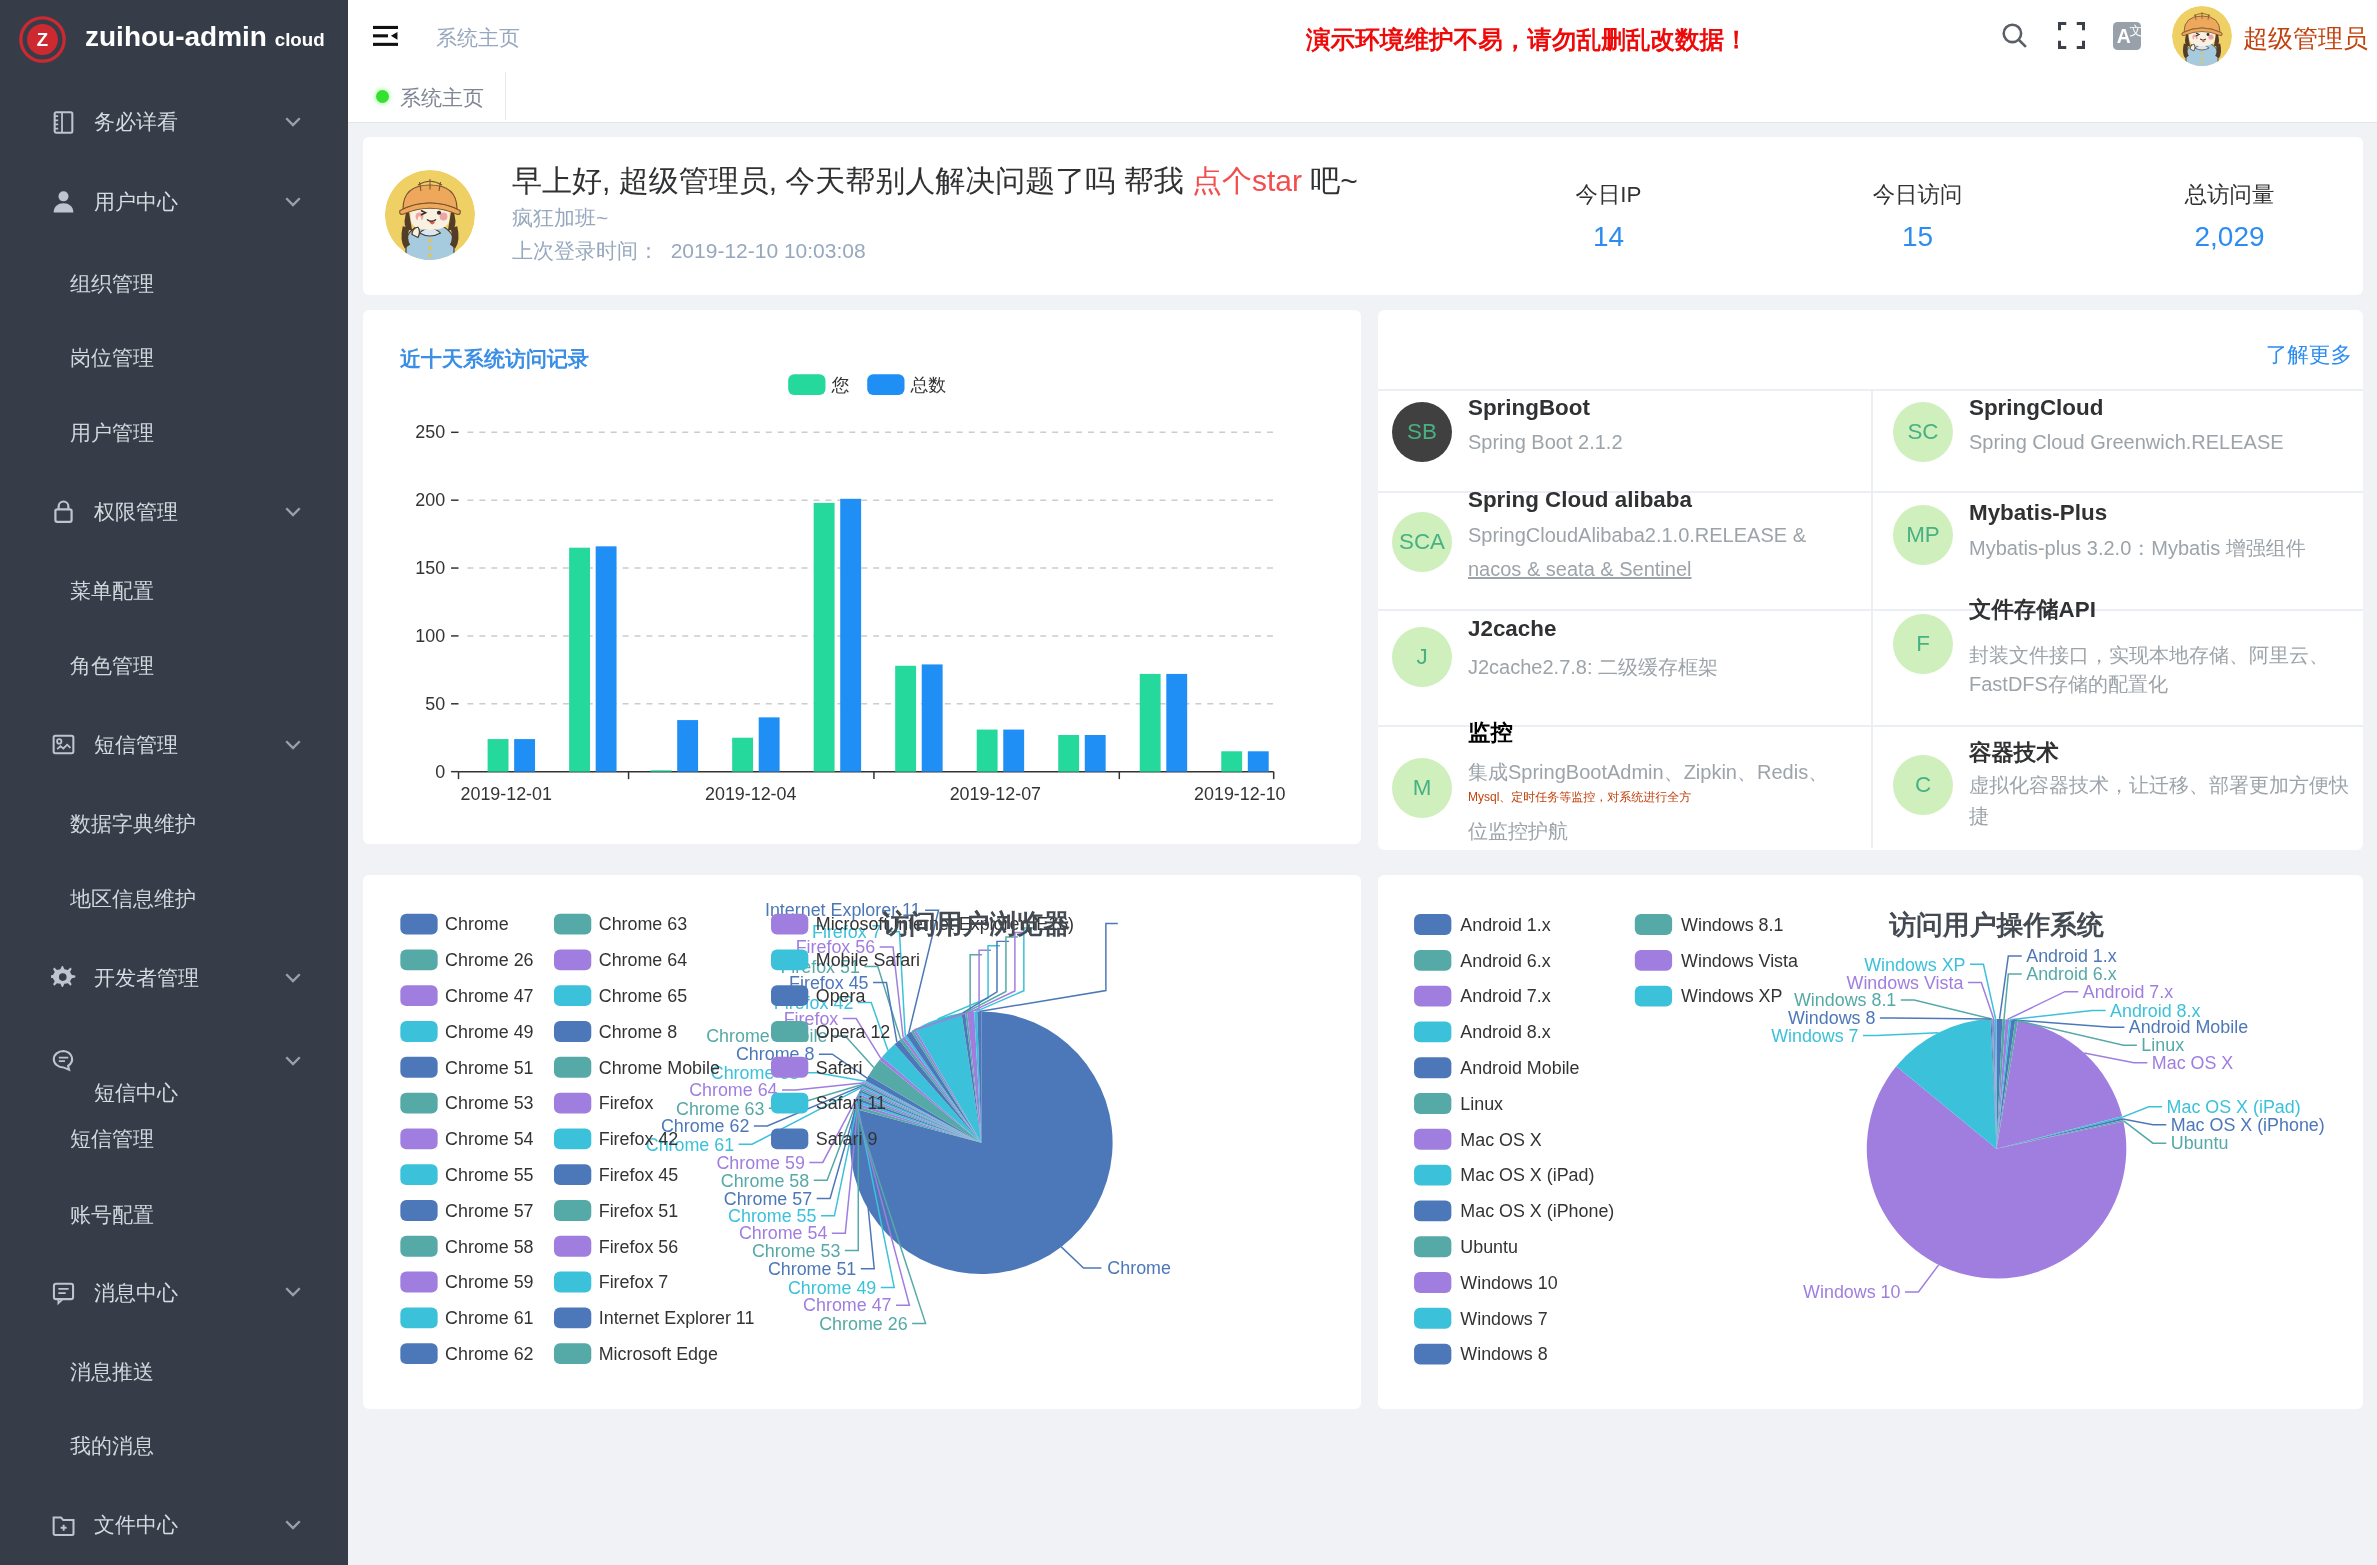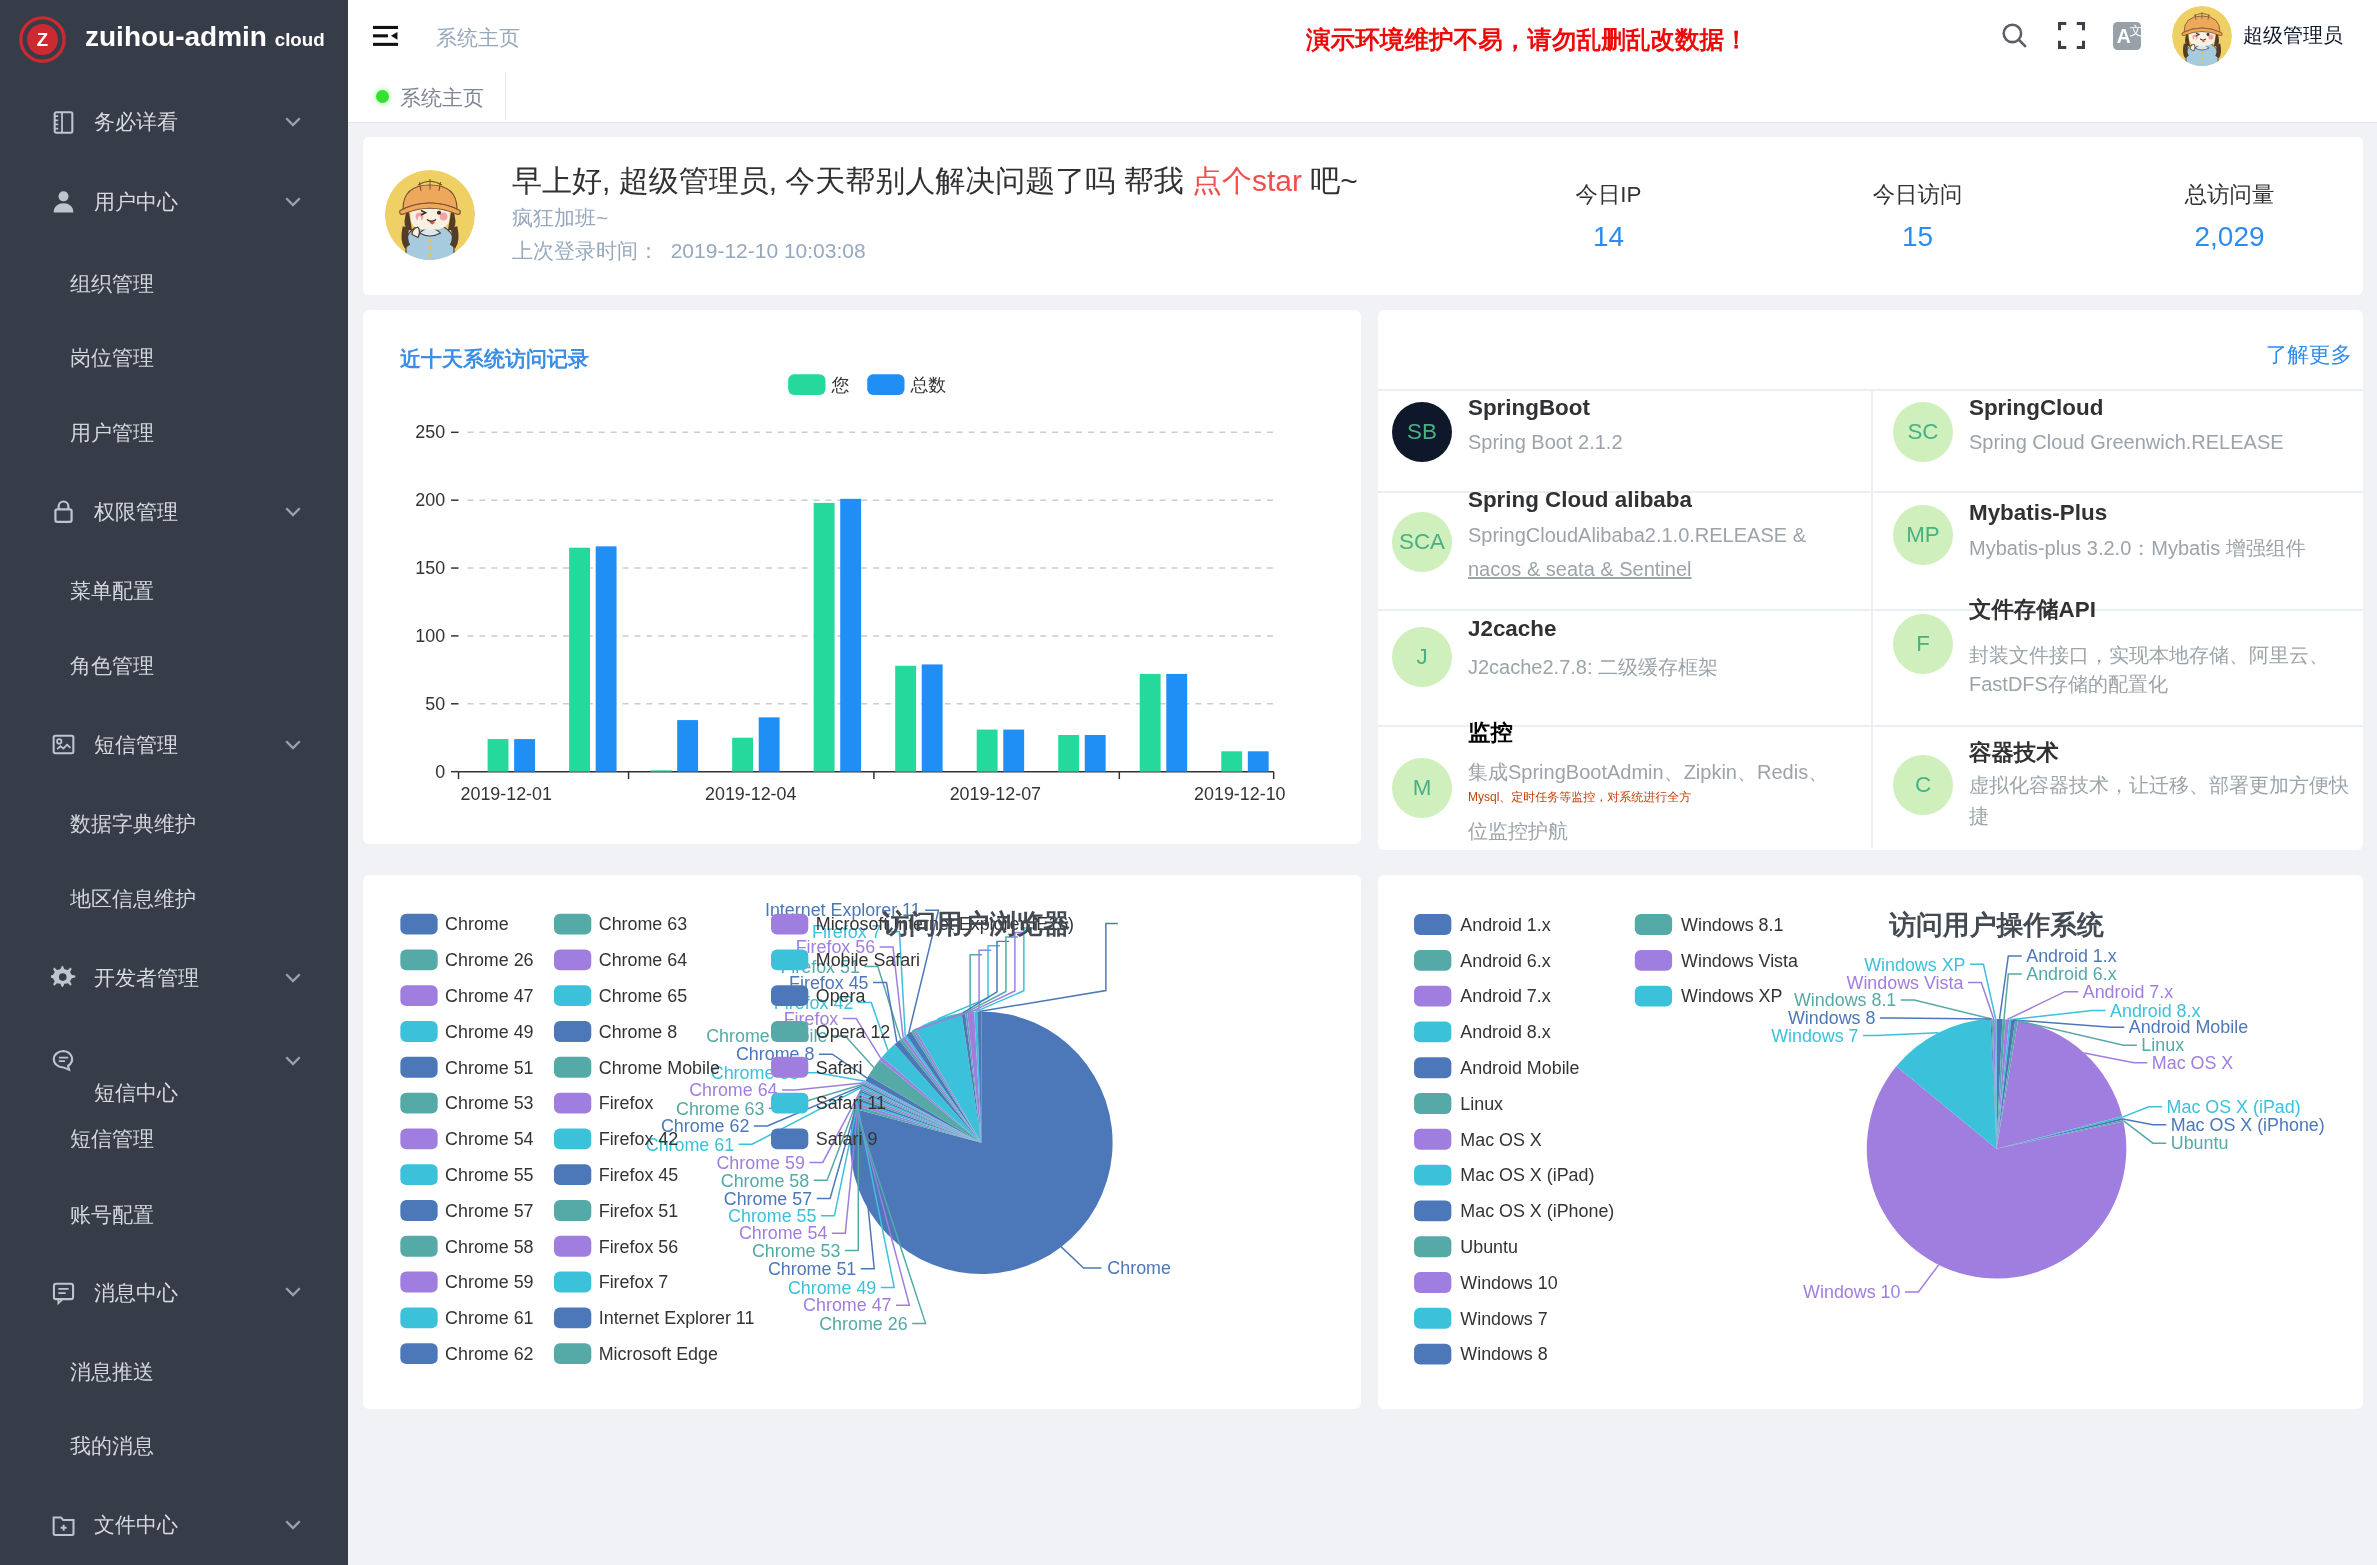--- a/index.html
+++ b/index.html
@@ -139,21 +139,21 @@
 <circle cx="23" cy="31" r="2.6" fill="#f0a3a3"></circle>
       <circle cx="39" cy="31" r="2.6" fill="#f0a3a3"></circle>
 <path d="M24 27 l3 1.5 -3 1.5" fill="none" stroke="#3a2c22" stroke-width="1.1"></path>
 <circle cx="36" cy="28.5" r="1.4" fill="#3a2c22"></circle>
 <path d="M28 33 q3 2.5 6 0" fill="none" stroke="#3a2c22" stroke-width="1"></path>
 <path d="M29.5 34.5 q2 3.5 4 0 Z" fill="#e05a4e"></path>
 <path d="M22 38 q-4 1 -4 5 l4 2 q2 -4 0 -7" fill="#f8f0e0" stroke="#4a3a30" stroke-width="0.8"></path>
 <path d="M20.5 37 l-1.5 -4 M23 36.5 l0 -4.5" stroke="#f8f0e0" stroke-width="2.2" stroke-linecap="round"></path>
 </g>
   </svg>
-<div class="abs" style="left:2243px;top:21.6px;font-size:20px;color:#0f172a;">超级管理员</div>
+<div class="abs" style="left:2243px;top:21.6px;font-size:25px;color:#c2410c;">超级管理员</div>
 <div class="abs" style="left:348px;top:72px;width:2030px;height:51px;background:#fff;border-bottom:1.5px solid #e2e5ea;box-sizing:border-box;"></div>
 <div class="abs" style="left:348px;top:72px;width:158px;height:48px;border-right:1.5px solid #e8e8e8;box-sizing:border-box;"></div>
 <div class="abs" style="left:376px;top:90px;width:13.4px;height:13.4px;border-radius:50%;background:#35e02f;box-shadow:0 0 6px #8f8;"></div>
 <div class="abs" style="left:400px;top:84px;font-size:21px;color:#808695;">系统主页</div>
 <div class="card" style="left:363px;top:137px;width:2000px;height:158px;"></div>
 <svg class="abs" style="left:385px;top:170px;" width="90" height="90" viewBox="0 0 60 60">
 <defs>
       <clipPath id="c258">
         <circle cx="30" cy="30" r="30"></circle>
       </clipPath>
@@ -249,21 +249,21 @@
     <text x="423.9" y="328.5" font-size="12" fill="#333" text-anchor="middle">2019-12-07</text>
     <text x="587.8" y="328.5" font-size="12" fill="#333" text-anchor="middle">2019-12-10</text>
   </svg>
 <div class="card" style="left:1378px;top:310px;width:985px;height:540px;"></div>
 <div class="abs" style="left:2158px;top:340px;width:194px;text-align:right;font-size:21.6px;color:#2d8cf0;">了解更多</div>
 <div class="abs" style="left:1378px;top:389px;width:985px;height:1.5px;background:#ebeef5;"></div>
 <div class="abs" style="left:1378px;top:491px;width:985px;height:1.5px;background:#ebeef5;"></div>
 <div class="abs" style="left:1378px;top:609px;width:985px;height:1.5px;background:#ebeef5;"></div>
 <div class="abs" style="left:1378px;top:725px;width:985px;height:1.5px;background:#ebeef5;"></div>
 <div class="abs" style="left:1871px;top:389px;width:1.5px;height:459px;background:#ebeef5;"></div>
-<div class="abs" style="left:1392px;top:402px;width:60px;height:60px;border-radius:50%;background:#0f172a;color:#48b183;font-size:22.4px;text-align:center;line-height:60px;">SB</div>
+<div class="abs" style="left:1392px;top:402px;width:60px;height:60px;border-radius:50%;background:#404040;color:#48b183;font-size:22.4px;text-align:center;line-height:60px;">SB</div>
 <div class="abs" style="left:1468px;top:395px;font-size:22.4px;font-weight:bold;color:#303133;">SpringBoot</div>
 <div class="abs" style="left:1468px;top:431px;font-size:20px;color:#9ca3a9;">Spring Boot 2.1.2</div>
 <div class="abs" style="left:1392px;top:512px;width:60px;height:60px;border-radius:50%;background:#cfefbd;color:#48b183;font-size:22.4px;text-align:center;line-height:60px;">SCA</div>
 <div class="abs" style="left:1468px;top:487px;font-size:22.4px;font-weight:bold;color:#303133;">Spring Cloud alibaba</div>
 <div class="abs" style="left:1468px;top:524px;font-size:20px;color:#9ca3a9;">SpringCloudAlibaba2.1.0.RELEASE &amp;</div>
 <div class="abs" style="left:1468px;top:558px;font-size:20px;color:#9ca3a9;text-decoration:underline;">nacos &amp; seata &amp; Sentinel</div>
 <div class="abs" style="left:1392px;top:627px;width:60px;height:60px;border-radius:50%;background:#cfefbd;color:#48b183;font-size:22.4px;text-align:center;line-height:60px;">J</div>
 <div class="abs" style="left:1468px;top:616px;font-size:22.4px;font-weight:bold;color:#303133;">J2cache</div>
 <div class="abs" style="left:1468px;top:654px;font-size:20px;color:#9ca3a9;">J2cache2.7.8: 二级缓存框架</div>
 <div class="abs" style="left:1392px;top:758px;width:60px;height:60px;border-radius:50%;background:#cfefbd;color:#48b183;font-size:22.4px;text-align:center;line-height:60px;">M</div>

